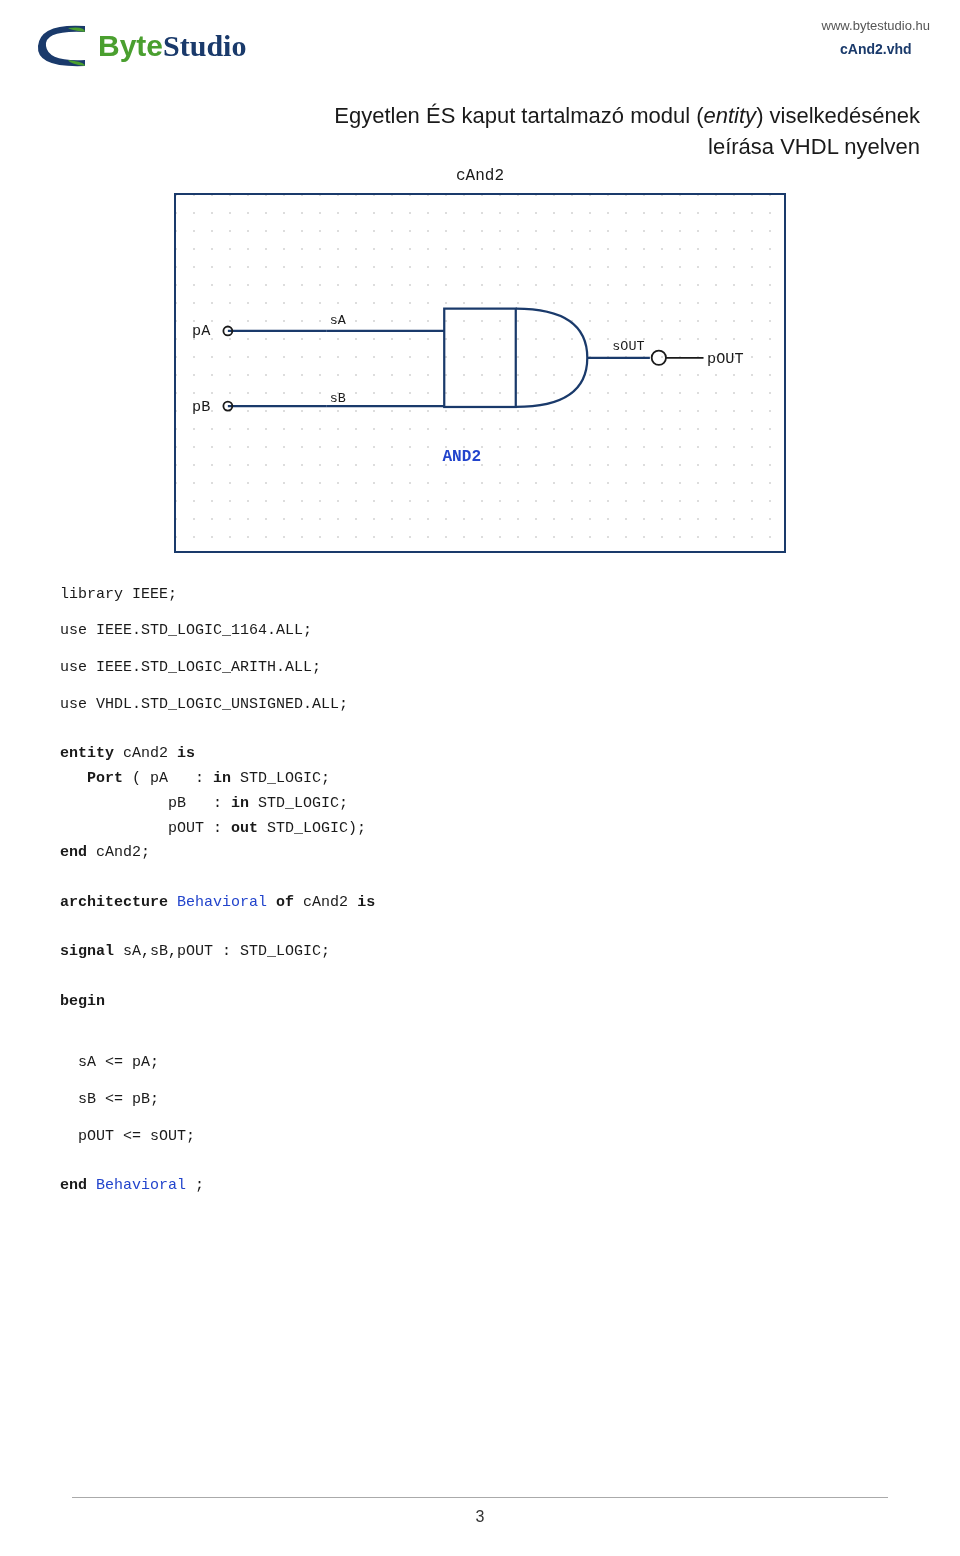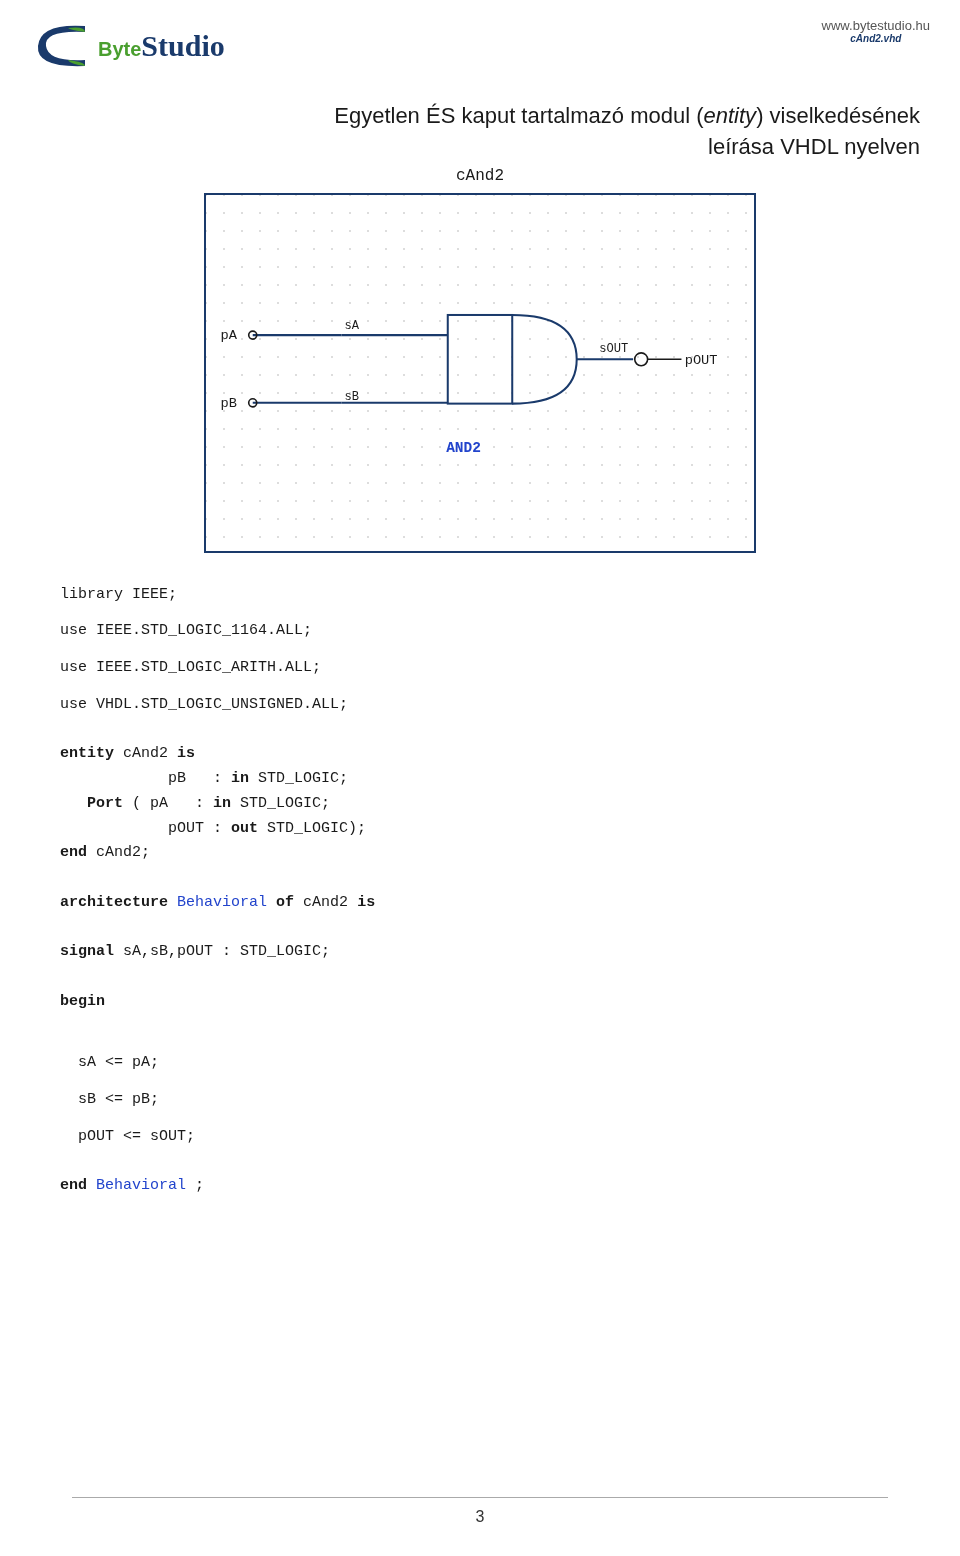--- a/index.html
+++ b/index.html
@@ -34,24 +34,24 @@
       line-height: 1;
     }
     .header-right {
       text-align: center;
     }
     .website-url {
       font-size: 13px;
       color: #555;
     }
     .file-name {
-      font-size: 10px;
-      font-style: italic;
+      font-size: 14px;
       color: #1a3a6b;
       font-weight: bold;
+      margin-top: 8px;
     }
 
     
     .page-title {
       text-align: right;
       margin: 28px 40px 30px 40px;
     }
     .page-title-text {
       font-size: 22px;
       color: #1a1a1a;
@@ -62,21 +62,21 @@
     }
 
     
     .diagram-container {
       display: flex;
       justify-content: center;
       margin: 0 40px 30px 40px;
     }
     .diagram-box {
       border: 2px solid #1a3a6b;
-      width: 552px;
+      width: 612px;
       height: 360px;
       position: relative;
       background: white;
     }
     .diagram-title {
       position: absolute;
       top: -26px;
       left: 50%;
       transform: translateX(-50%);
       font-size: 16px;
@@ -141,21 +141,21 @@
 
     <svg class="logo-icon" viewBox="0 0 60 55" xmlns="http://www.w3.org/2000/svg">
 
       <path d="M55,8 Q10,5 8,28 Q6,50 55,48 L55,42 Q18,44 16,28 Q14,12 55,14 Z" fill="#1a3a6b"></path>
 
       <path d="M38,10 Q55,8 55,14 Q40,12 38,10Z" fill="#4a9f2f"></path>
       <path d="M38,42 Q55,44 55,48 Q40,46 38,42Z" fill="#4a9f2f"></path>
     </svg>
     <div class="logo-text">
       <span style="display:flex; align-items:baseline;">
-        <span style="font-size:20px; font-weight:bold; color:#4a9f2f;">Byte</span>
+        <span style="font-size:30px; font-weight:bold; color:#4a9f2f;">Byte</span>
         <span style="font-size:30px; font-weight:bold; color:#1a3a6b;font-family:Liberation Serif, serif;">Studio</span>
       </span>
     </div>
   </div>
   <div class="header-right">
     <div class="website-url">www.bytestudio.hu</div>
     <div class="file-name">cAnd2.vhd</div>
   </div>
 </div>
 
@@ -216,28 +216,28 @@
   <span class="code-line code-normal">use IEEE.STD_LOGIC_1164.ALL;</span>
   <span class="code-line code-normal">use IEEE.STD_LOGIC_ARITH.ALL;</span>
   <span class="code-line code-normal">use VHDL.STD_LOGIC_UNSIGNED.ALL;</span>
   <span class="code-line">&nbsp;</span>
   <span class="code-line">
     <span class="code-keyword">entity</span>
     <span class="code-normal"> cAnd2 </span>
     <span class="code-keyword">is</span>
   </span>
   <span class="code-line">
-    <span class="code-normal">&nbsp;&nbsp;&nbsp;&nbsp;&nbsp;&nbsp;&nbsp;&nbsp;&nbsp;&nbsp;&nbsp;&nbsp;pB&nbsp;&nbsp; : </span>
-    <span class="code-keyword">in</span>
-    <span class="code-normal">  STD_LOGIC;</span>
-  </span>
-  <span class="code-line">
     <span class="code-normal">&nbsp;&nbsp;</span>
     <span class="code-keyword">Port</span>
     <span class="code-normal"> ( pA&nbsp;&nbsp; : </span>
+    <span class="code-keyword">in</span>
+    <span class="code-normal">  STD_LOGIC;</span>
+  </span>
+  <span class="code-line">
+    <span class="code-normal">&nbsp;&nbsp;&nbsp;&nbsp;&nbsp;&nbsp;&nbsp;&nbsp;&nbsp;&nbsp;&nbsp;&nbsp;pB&nbsp;&nbsp; : </span>
     <span class="code-keyword">in</span>
     <span class="code-normal">  STD_LOGIC;</span>
   </span>
   <span class="code-line">
     <span class="code-normal">&nbsp;&nbsp;&nbsp;&nbsp;&nbsp;&nbsp;&nbsp;&nbsp;&nbsp;&nbsp;&nbsp;&nbsp;pOUT : </span>
     <span class="code-keyword">out</span>
     <span class="code-normal"> STD_LOGIC);</span>
   </span>
   <span class="code-line">
     <span class="code-keyword">end</span>

